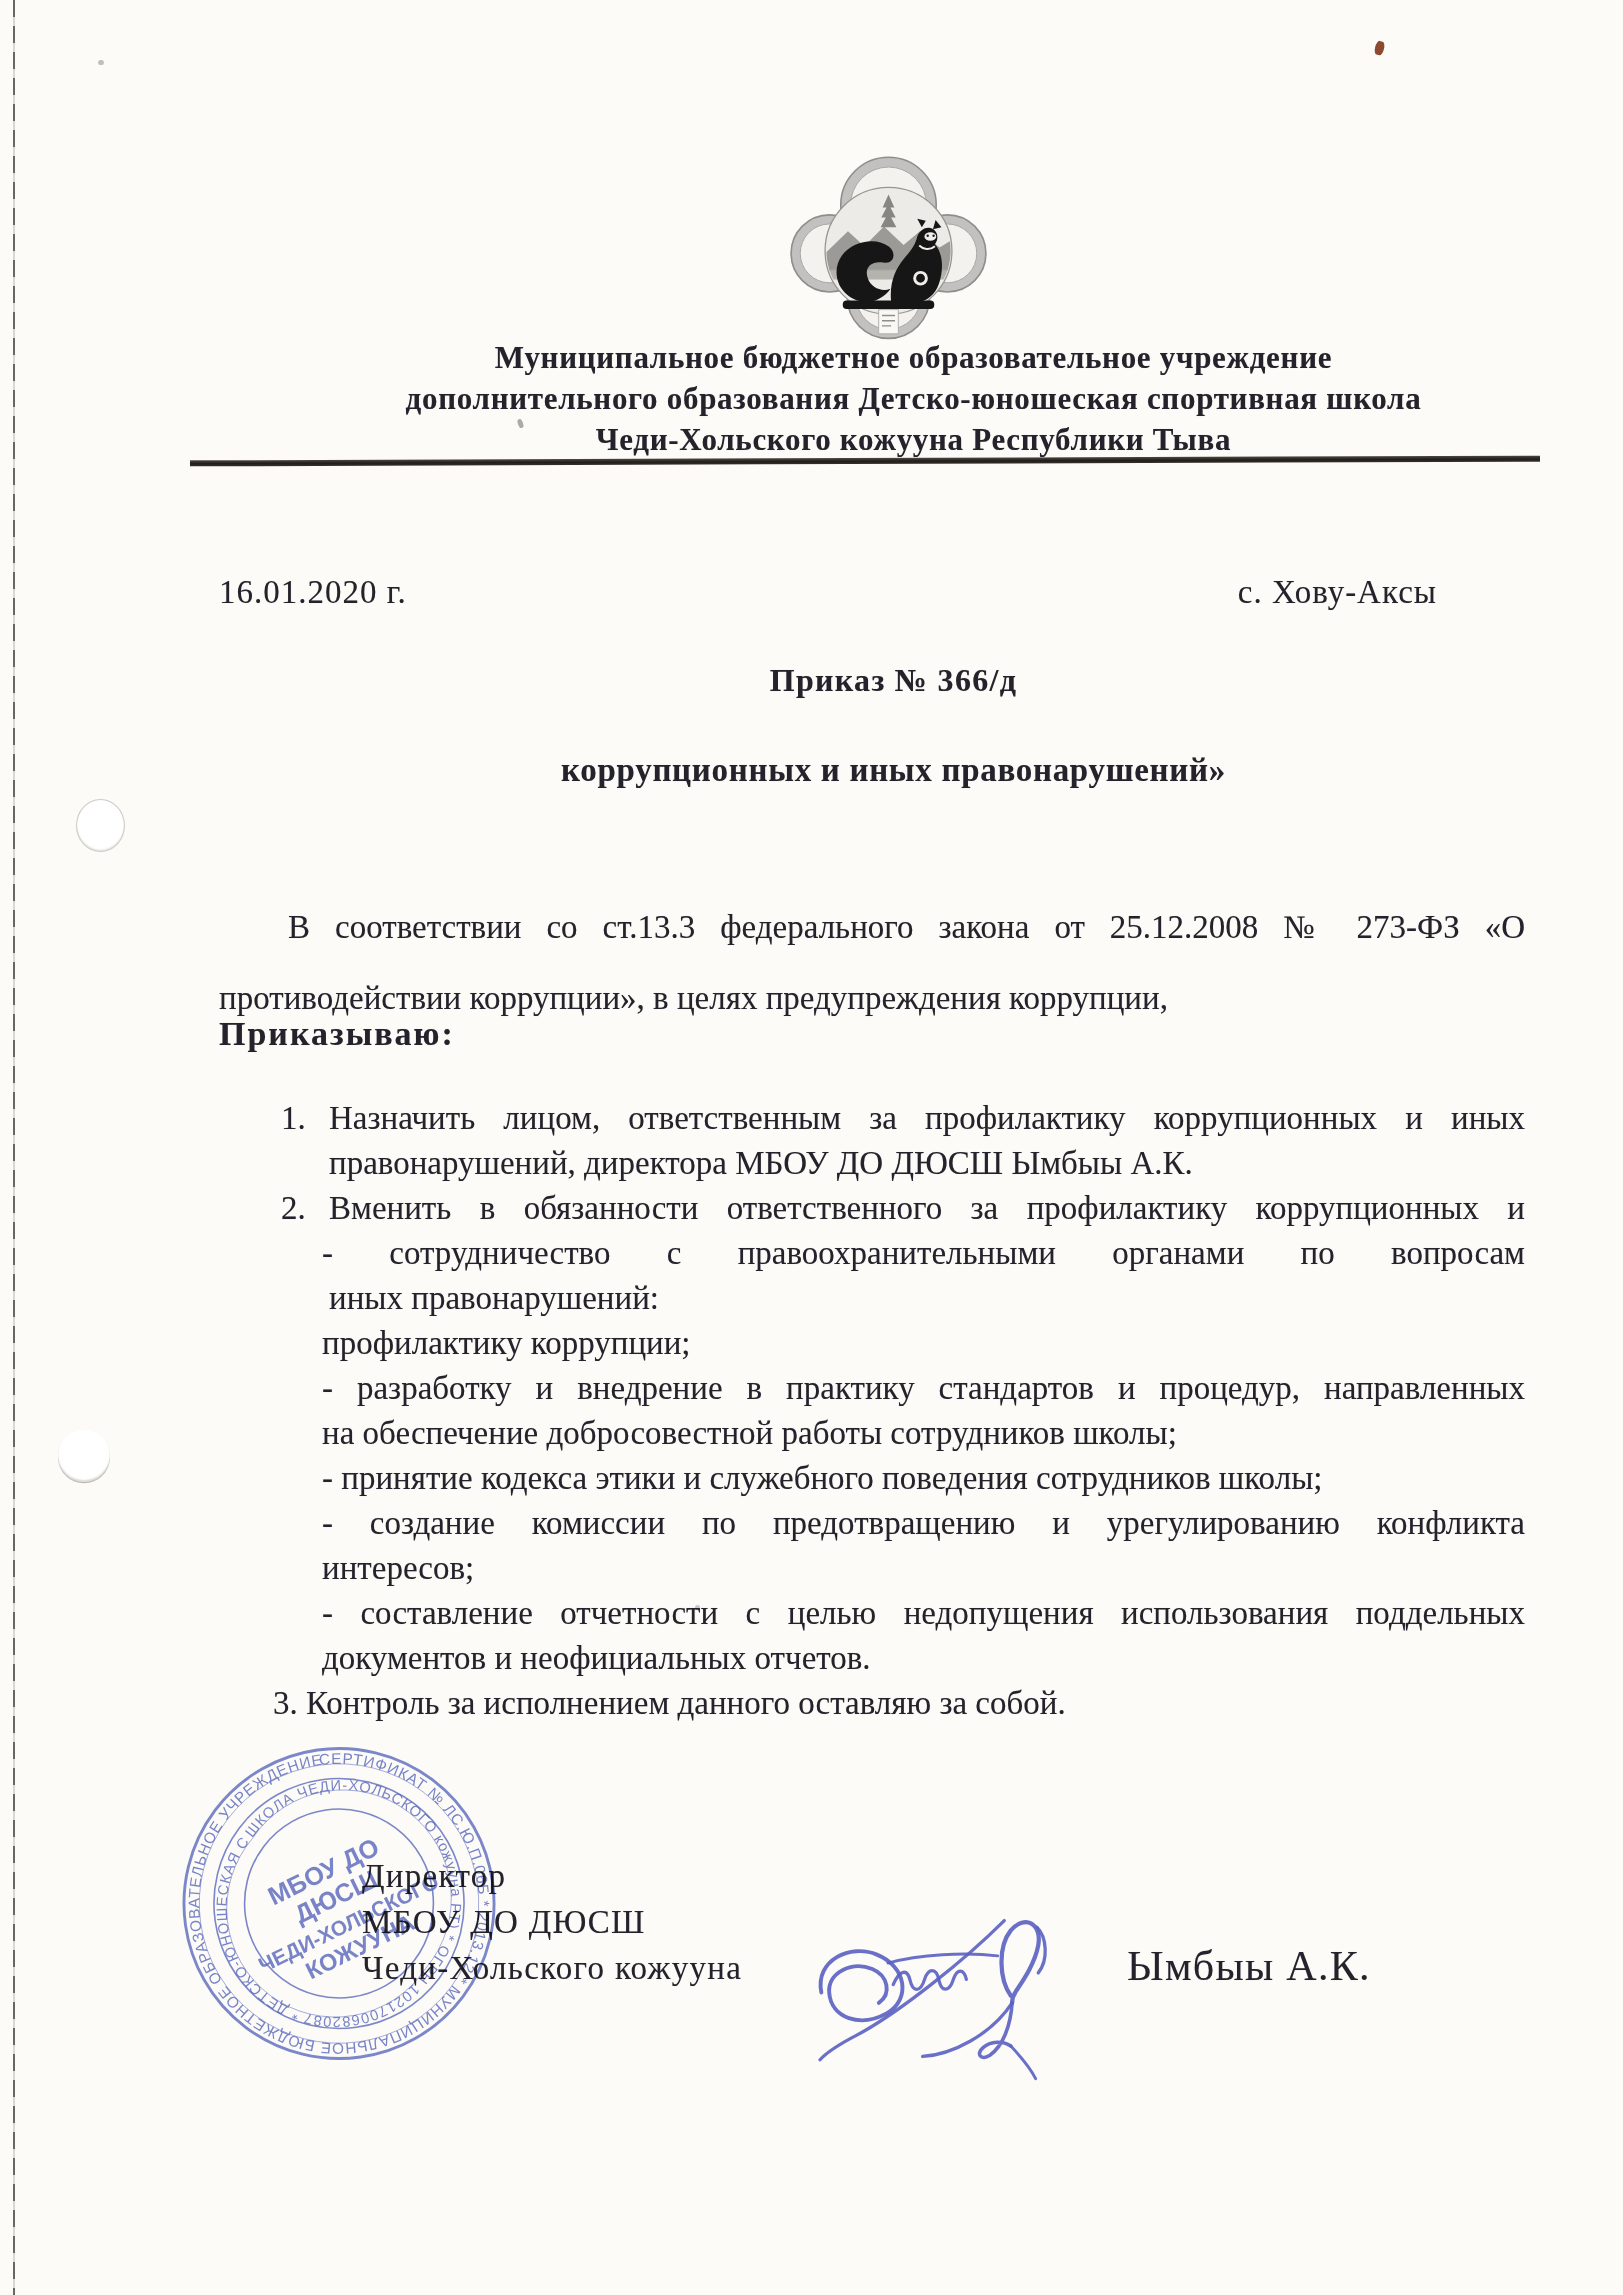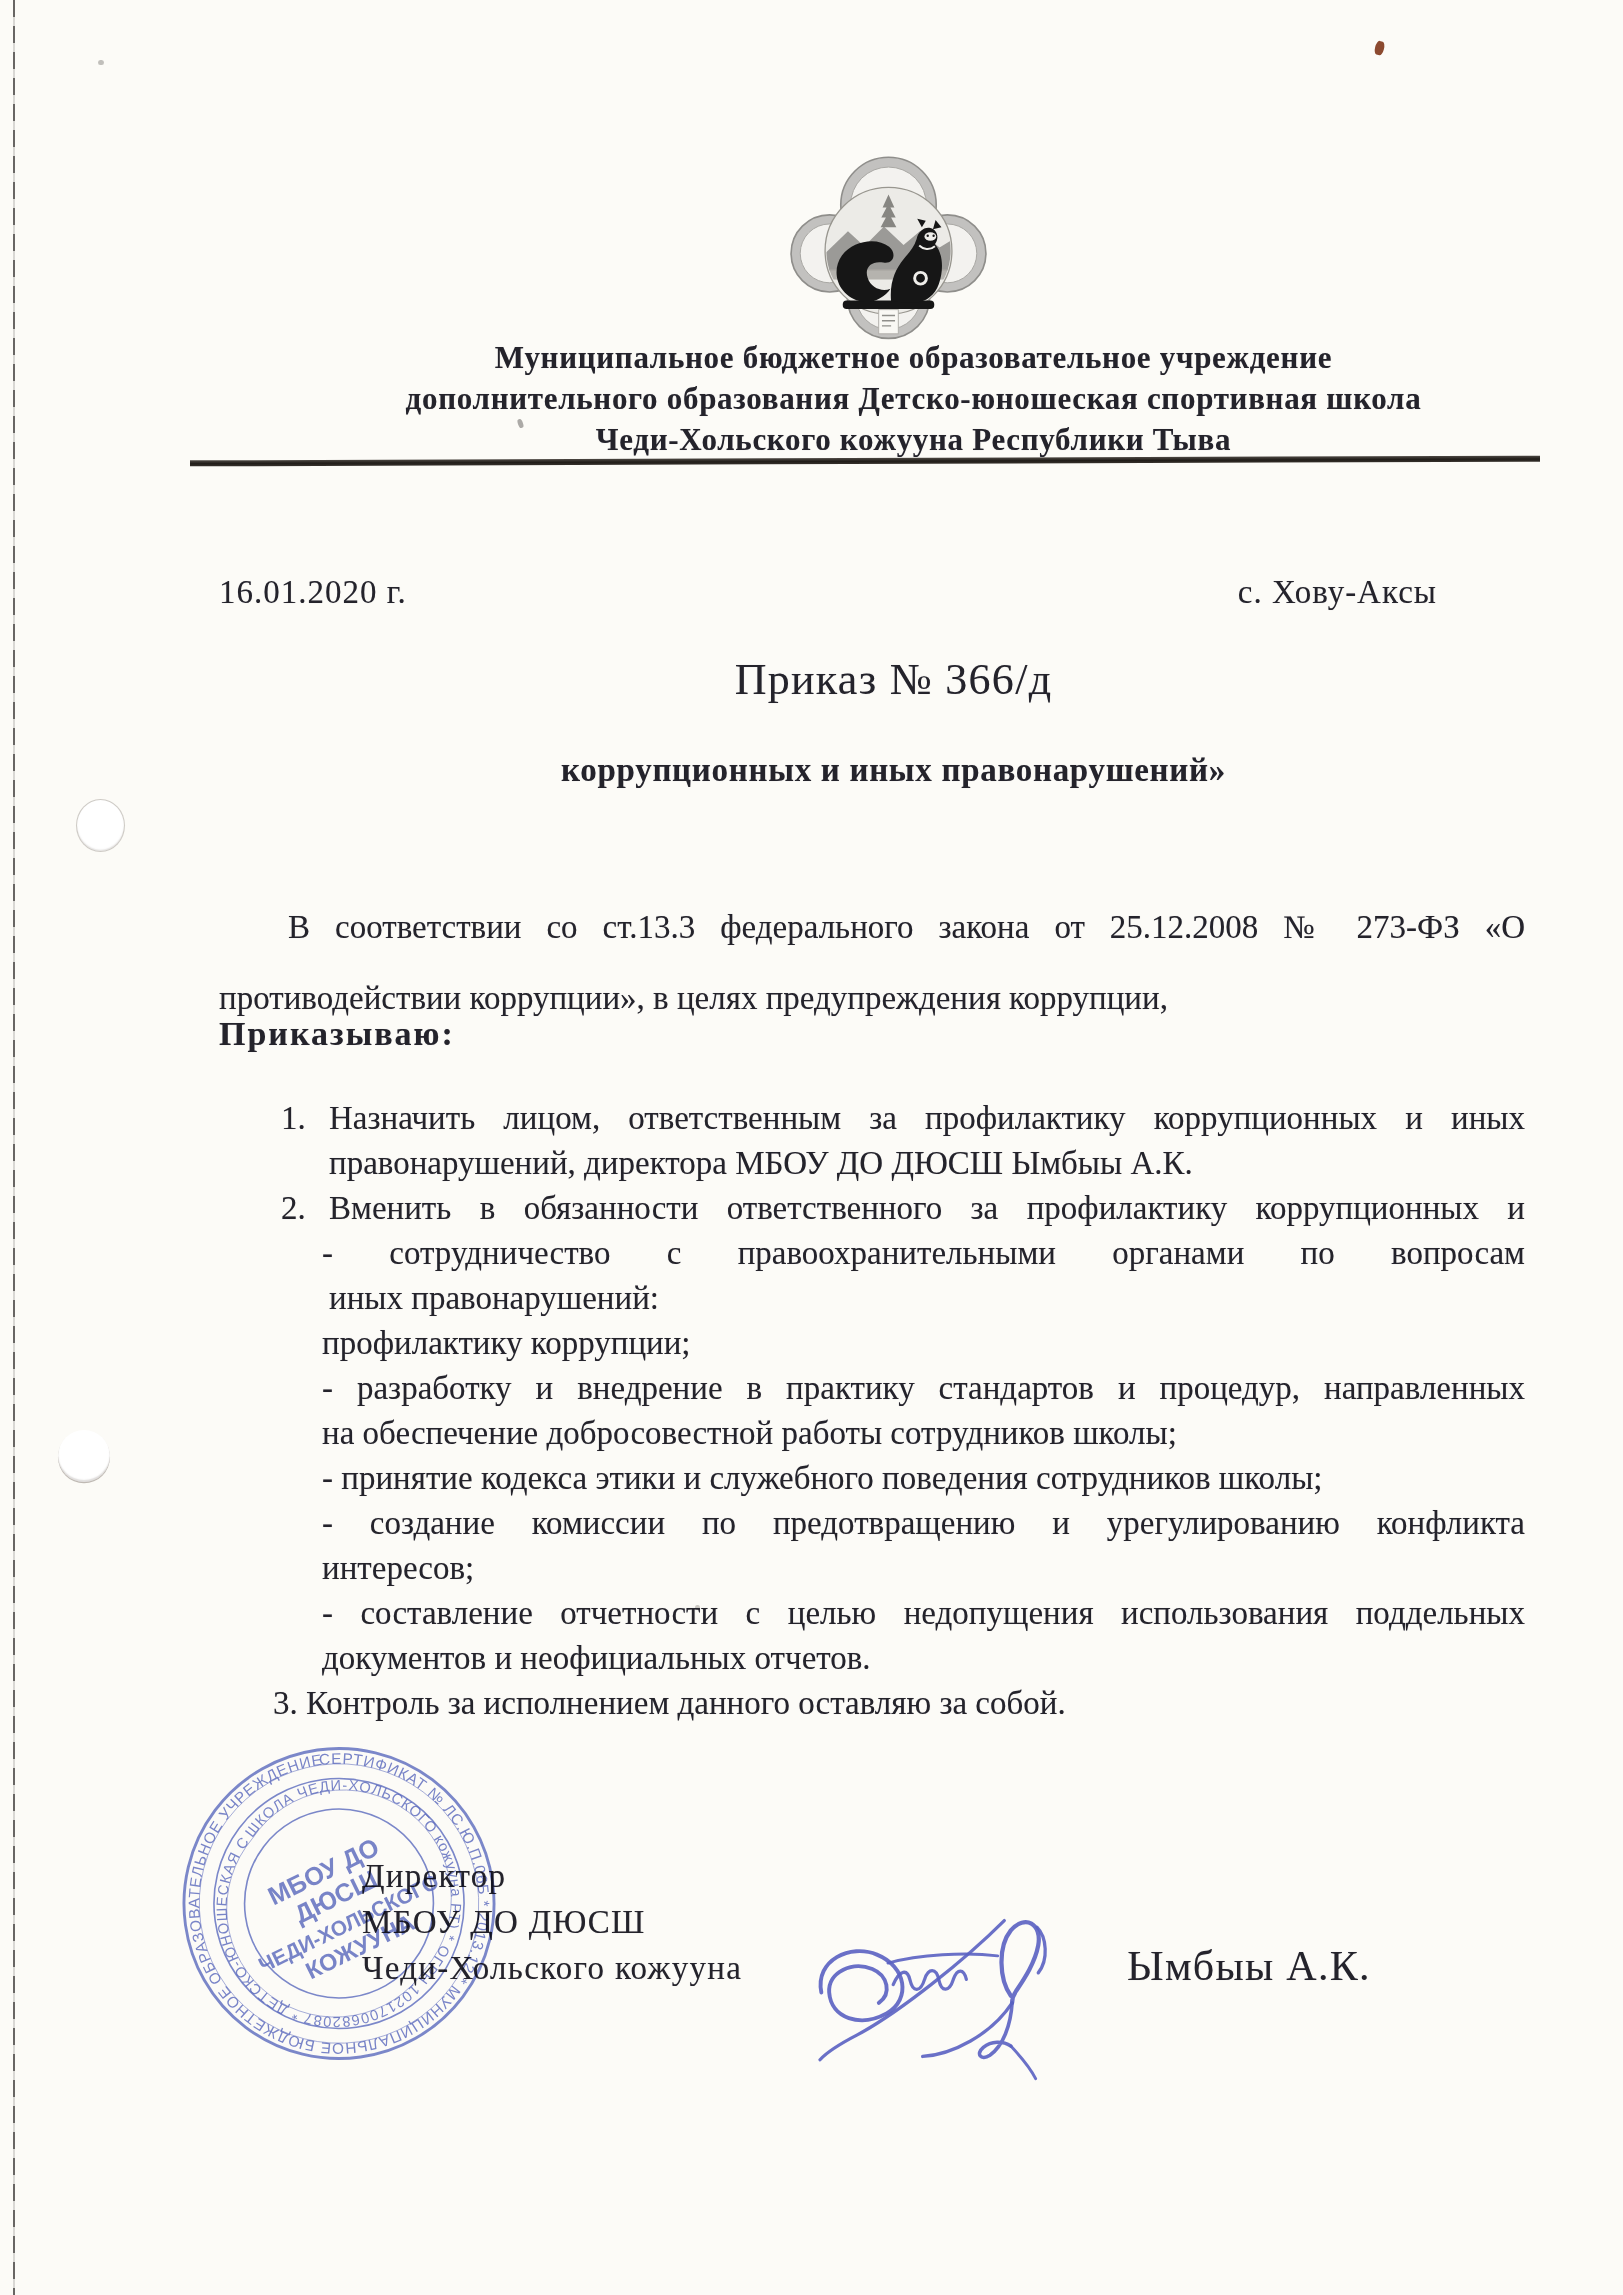--- a/index.html
+++ b/index.html
@@ -32,21 +32,21 @@
     text-align:center;font-weight:700;font-size:31px;line-height:41px;letter-spacing:0.7px;}
   .rule{position:absolute;left:190px;top:458px;width:1350px;height:5.9px;
     background:linear-gradient(to bottom,#4d4843 0%,#211d19 55%,#35302b 100%);
     transform:rotate(-0.2deg);}
 
   
   .dateline{position:absolute;left:219px;top:569px;width:1218px;height:46px;
     display:flex;justify-content:space-between;font-size:33px;line-height:46px;letter-spacing:1px;}
 
   .order-title{position:absolute;left:242px;top:657px;width:1303px;
-    text-align:center;font-weight:400;font-size:44px;line-height:46px;letter-spacing:1.3px;}
+    text-align:center;font-weight:700;font-size:32px;line-height:46px;letter-spacing:1.3px;}
   .order-subject{position:absolute;left:242px;top:749px;width:1303px;
     text-align:center;font-weight:700;font-size:33px;line-height:43px;letter-spacing:0.7px;}
 
   
   .preamble{position:absolute;left:219px;top:879px;width:1306px;font-size:33px;line-height:46px;}
   .decree{position:absolute;left:219px;top:1011px;font-weight:700;font-size:34px;line-height:46px;letter-spacing:2px;}
   .list{position:absolute;left:219px;top:1096px;width:1306px;font-size:33px;}
   .ln{position:relative;height:45px;line-height:45px;}
   .pre-ln{position:relative;height:46px;line-height:46px;margin-top:25px;}
   .indent1{text-indent:69px;}

